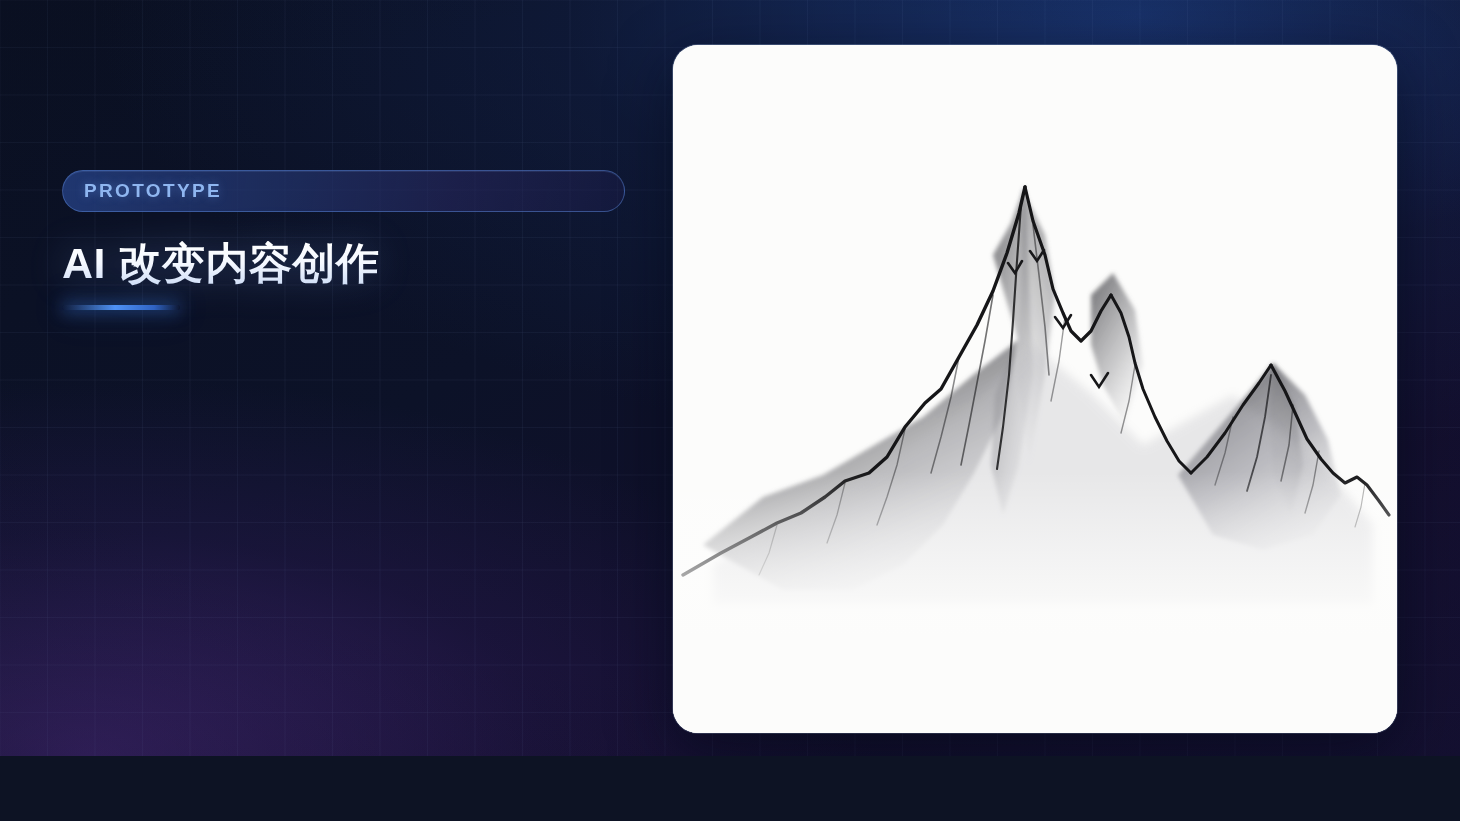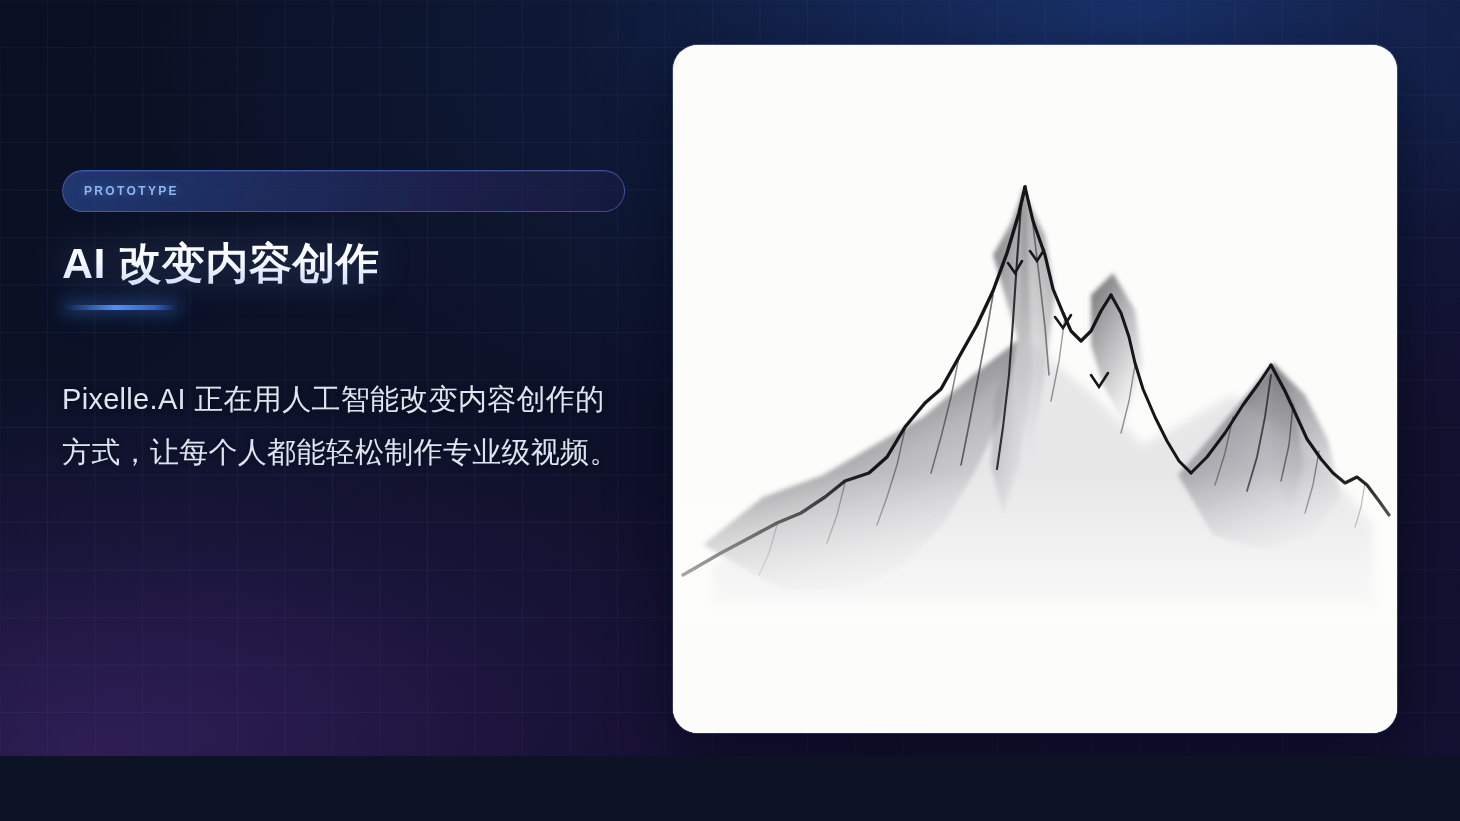--- a/index.html
+++ b/index.html
@@ -57,21 +57,21 @@
     position:relative;
     width:563px; height:42px;
     border-radius:21px;
     border:1px solid rgba(86,128,208,.55);
     background:linear-gradient(100deg, rgba(36,62,126,.85) 0%, rgba(36,54,112,.70) 38%, rgba(40,40,96,.55) 70%, rgba(30,30,76,.42) 100%);
     display:flex; align-items:center;
     box-shadow:inset 0 1px 0 rgba(140,180,255,.12);
   }
   .badge-label {
     margin-left:21px;
-    font-size:12px;
+    font-size:19px;
     font-weight:bold;
     letter-spacing:2.35px;
     color:#8fb6f0;
     text-shadow:0 0 10px rgba(110,160,240,.45);
   }
 
   .headline {
     margin-top:29px;
     font-size:43px;
     line-height:1.06;
@@ -137,21 +137,20 @@
     <div class="left">
 
       <div class="badge">
         <span class="badge-label">PROTOTYPE</span>
       </div>
 
       <h1 class="headline">AI 改变内容创作</h1>
 
       <div class="accent-bar"></div>
 
-      <p class="body-copy">Pixelle.AI 正在用人工智能改变内容创作的方式，让每个人都能轻松制作专业级视频。</p>
     </div>
 
     <div class="card-glow"></div>
 
     <div class="card">
       <svg viewBox="0 0 724 688" preserveAspectRatio="xMidYMid slice">
         <defs>
           <linearGradient id="fadeBottom" x1="0" y1="0" x2="0" y2="1">
             <stop offset="0%" stop-color="#ffffff" stop-opacity="0"></stop>
             <stop offset="62%" stop-color="#ffffff" stop-opacity="0"></stop>

